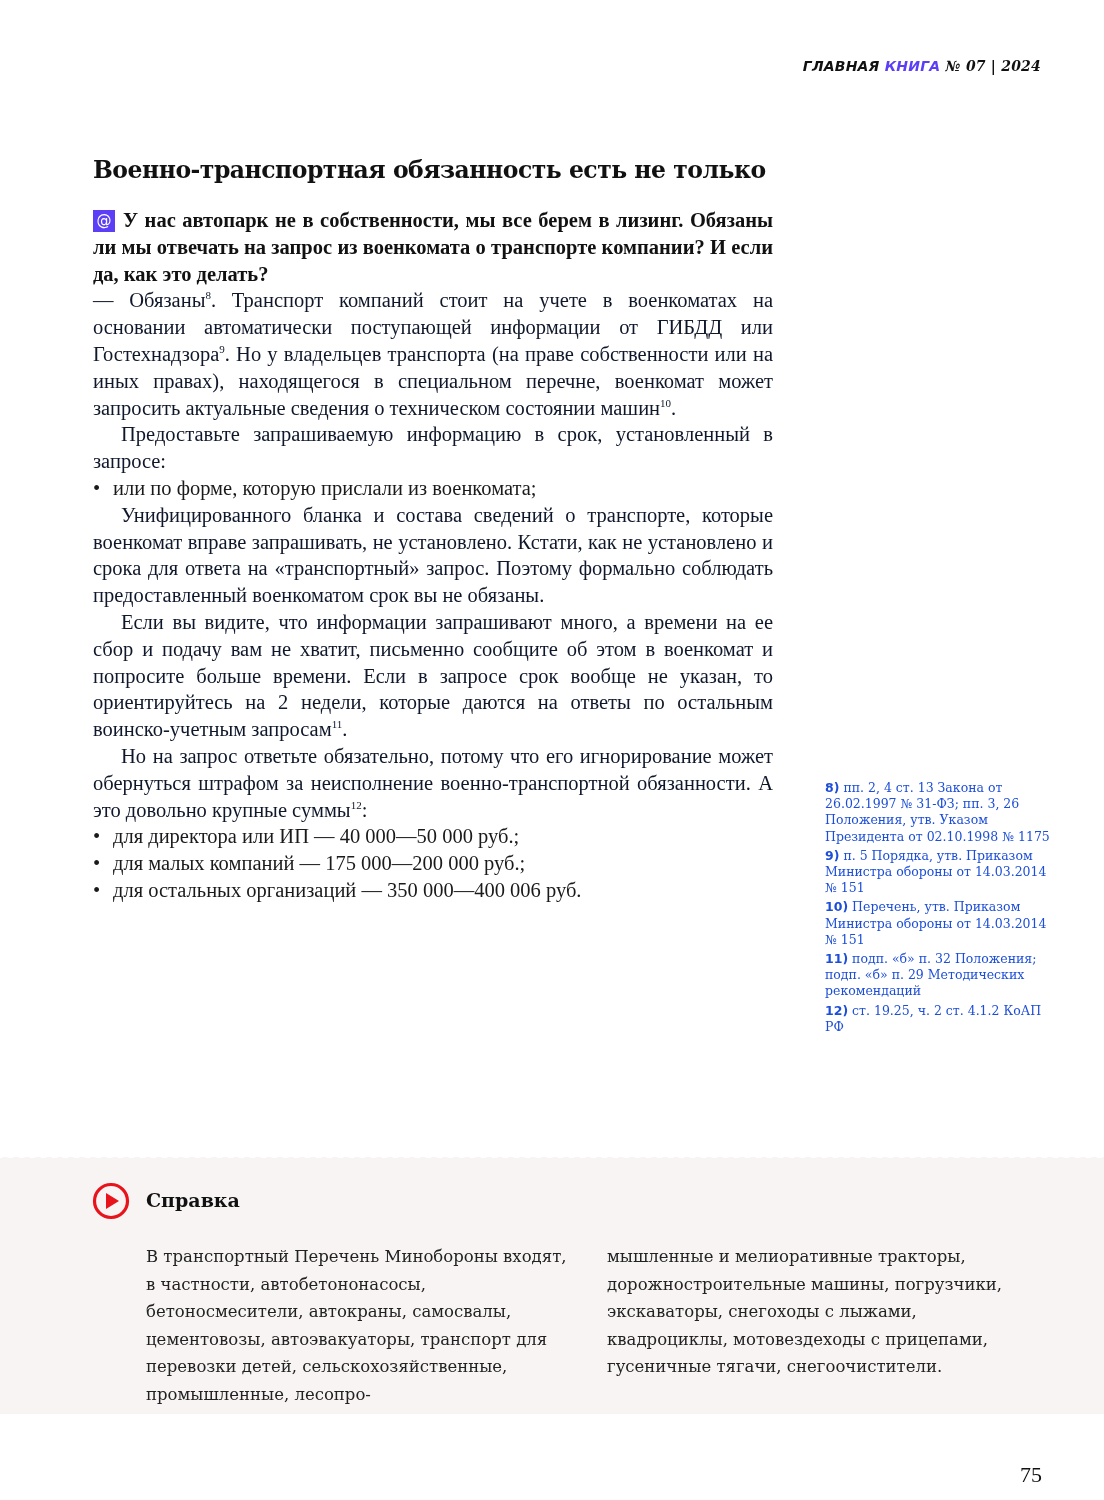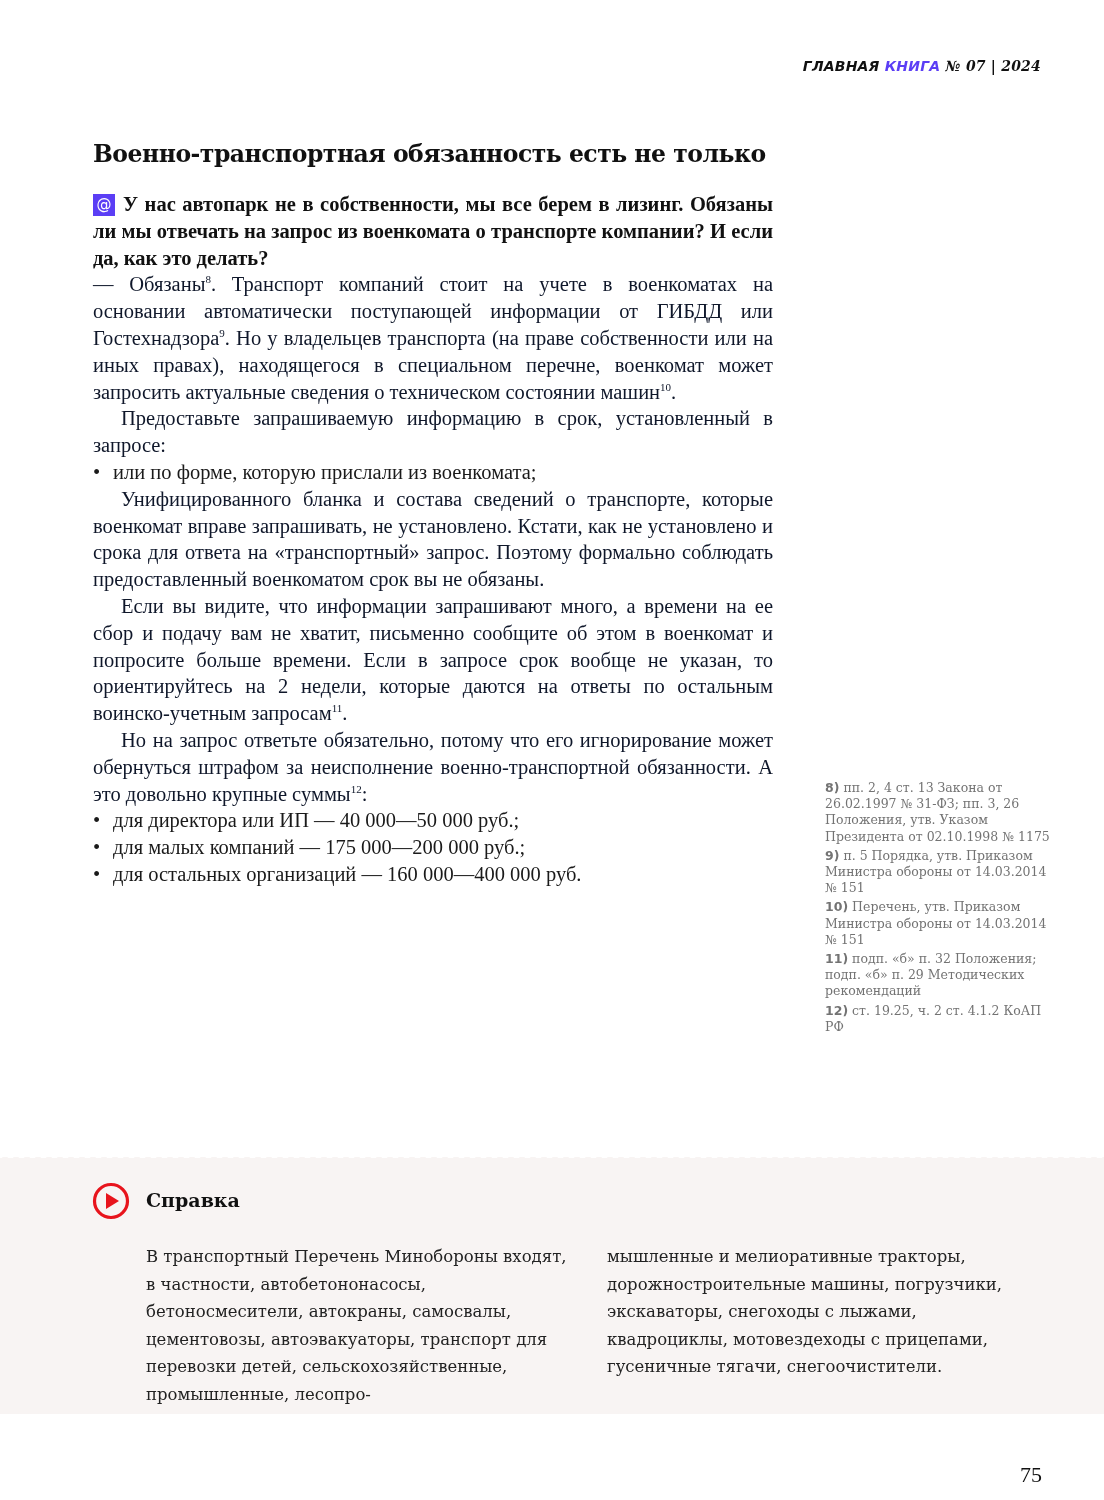--- a/index.html
+++ b/index.html
@@ -1,32 +1,32 @@
 <!DOCTYPE html>
 <html><head>
 <meta charset="utf-8">
 <style>
   html, body { margin: 0; padding: 0; background: #ffffff; }
   body { width: 1104px; height: 1500px; position: relative; overflow: hidden; color: #1a1a1a; }
   .header { position: absolute; top: 58px; right: 63px; font-family: "DejaVu Sans", sans-serif; font-weight: bold; font-size: 14px; letter-spacing: 0.2px; color: #111; white-space: nowrap; font-style: italic; }
   .header .brand-accent { color: #5b3ef5; }
   .header .issue { font-family: "DejaVu Serif", serif; font-weight: bold; }
 
-  .main { position: absolute; left: 93px; top: 140px; width: 680px; font-family: "Liberation Serif", serif; }
+  .main { position: absolute; left: 93px; top: 156px; width: 680px; font-family: "Liberation Serif", serif; }
   .title { font-family: "DejaVu Serif", serif; font-weight: bold; font-size: 23.5px; line-height: 29px; margin: 0 0 22px 0; letter-spacing: -0.5px; color: #111; }
   .question { font-family: "Liberation Serif", serif; font-weight: bold; font-size: 20.5px; line-height: 26.8px; margin: 0; text-align: justify; color: #111; }
   .at-icon { display: inline-block; width: 22px; height: 22px; background: #5b3ef5; color: #fff; font-family: "DejaVu Sans", sans-serif; font-size: 15px; line-height: 21px; text-align: center; vertical-align: 2px; margin-right: 8px; font-weight: normal; }
   .p { font-size: 20.5px; line-height: 26.8px; margin: 0; text-align: justify; color: #0f172a; }
   .p.indent { text-indent: 28px; }
   sup { font-size: 11px; line-height: 0; vertical-align: 8px; }
   ul.bul { list-style: none; margin: 0; padding: 0; }
   ul.bul li { font-size: 20.5px; line-height: 26.8px; text-align: justify; padding-left: 20px; position: relative; color: #1a1a1a; }
   ul.bul li::before { content: "•"; position: absolute; left: 0; top: 0; }
 
-  .notes { position: absolute; left: 825px; top: 780px; width: 225px; font-family: "DejaVu Serif", serif; font-size: 12.5px; line-height: 16.2px; color: #737373; }
+  .notes { position: absolute; left: 825px; top: 780px; width: 225px; font-family: "DejaVu Serif", serif; font-size: 12.5px; line-height: 16.2px; color: #1d4ed8; }
   .note { margin: 0 0 3px 0; }
   .note b { font-family: "DejaVu Sans", sans-serif; font-weight: bold; }
 
   .box { position: absolute; left: 0; top: 1158px; width: 1104px; height: 256px; background: #f8f4f3; }
   .box-edge { position: absolute; left: 0; top: 1152px; width: 1104px; height: 10px;
     background: radial-gradient(circle at 5px 10px, #f8f4f3 5px, transparent 5.5px) repeat-x; background-size: 11px 10px; }
   .ref-icon { position: absolute; left: 92px; top: 1182px; width: 38px; height: 38px; }
   .ref-title { position: absolute; left: 146px; top: 1189px; font-family: "DejaVu Serif", serif; font-weight: bold; font-size: 19px; color: #111; }
   .ref-col { position: absolute; top: 1243px; width: 430px; font-family: "DejaVu Serif", serif; font-size: 16.5px; line-height: 27.5px; color: #222; }
   .ref-col.c1 { left: 146px; }
@@ -60,21 +60,21 @@
 
   <p class="p indent">Унифицированного бланка и состава сведений о транспорте, которые военкомат вправе запрашивать, не установлено. Кстати, как не установлено и срока для ответа на «транспортный» запрос. Поэтому формально соблюдать предоставленный военкоматом срок вы не обязаны.</p>
 
   <p class="p indent"><span>Если вы видите, что информации запрашивают много, а времени на ее сбор и подачу вам не хватит, письменно сообщите об этом в военкомат и попросите больше времени. Если в запросе срок вообще не указан, то ориентируйтесь на 2 недели, которые даются на ответы по остальным воинско-учетным запросам</span><sup>11</sup><span>.</span></p>
 
   <p class="p indent"><span>Но на запрос ответьте обязательно, потому что его игнорирование может обернуться штрафом за неисполнение военно-транспортной обязанности. А это довольно крупные суммы</span><sup>12</sup><span>:</span></p>
 
   <ul class="bul">
     <li>для директора или ИП — 40 000—50 000 руб.;</li>
     <li>для малых компаний — 175 000—200 000 руб.;</li>
-    <li>для остальных организаций — 160 000—400 000 руб.</li>
+    <li>для остальных организаций — 350 000—400 006 руб.</li>
   </ul>
 </div>
 
 <div class="notes">
   <p class="note"><b>8)</b> <span>пп. 2, 4 ст. 13 Закона от 26.02.1997 № 31-ФЗ; пп. 3, 26 Положения, утв. Указом Президента от 02.10.1998 № 1175</span></p>
   <p class="note"><b>9)</b> <span>п. 5 Порядка, утв. Приказом Министра обороны от 14.03.2014 № 151</span></p>
   <p class="note"><b>10)</b> <span>Перечень, утв. Приказом Министра обороны от 14.03.2014 № 151</span></p>
   <p class="note"><b>11)</b> <span>подп. «б» п. 32 Положения; подп. «б» п. 29 Методических рекомендаций</span></p>
   <p class="note"><b>12)</b> <span>ст. 19.25, ч. 2 ст. 4.1.2 КоАП РФ</span></p>
 </div>

